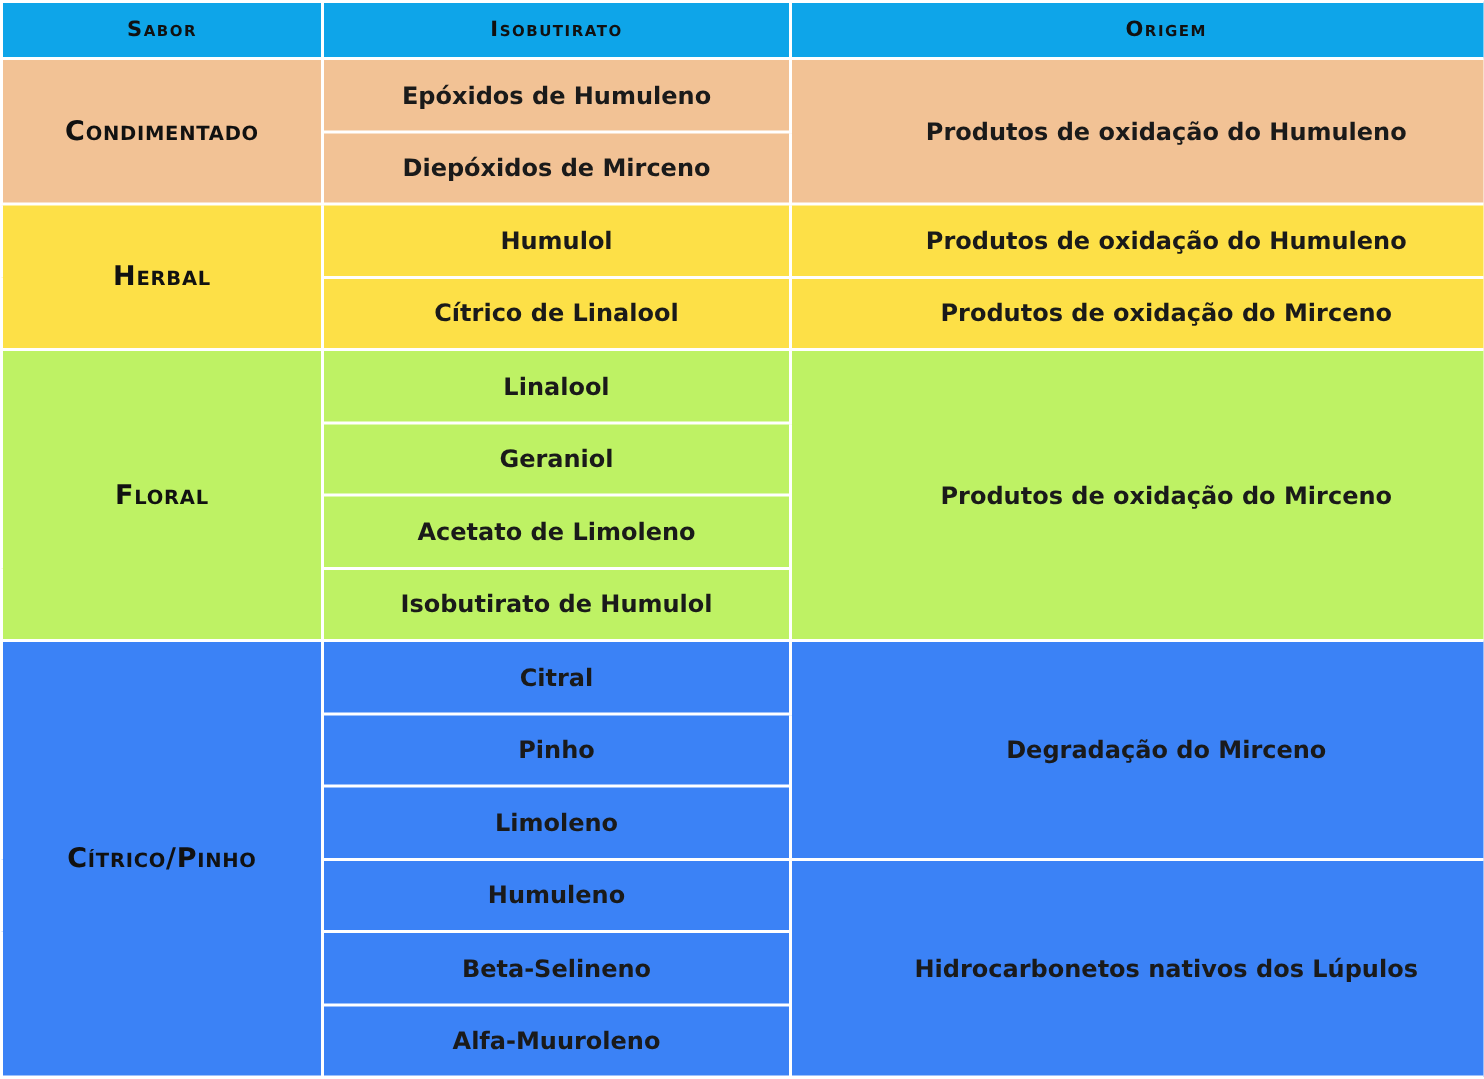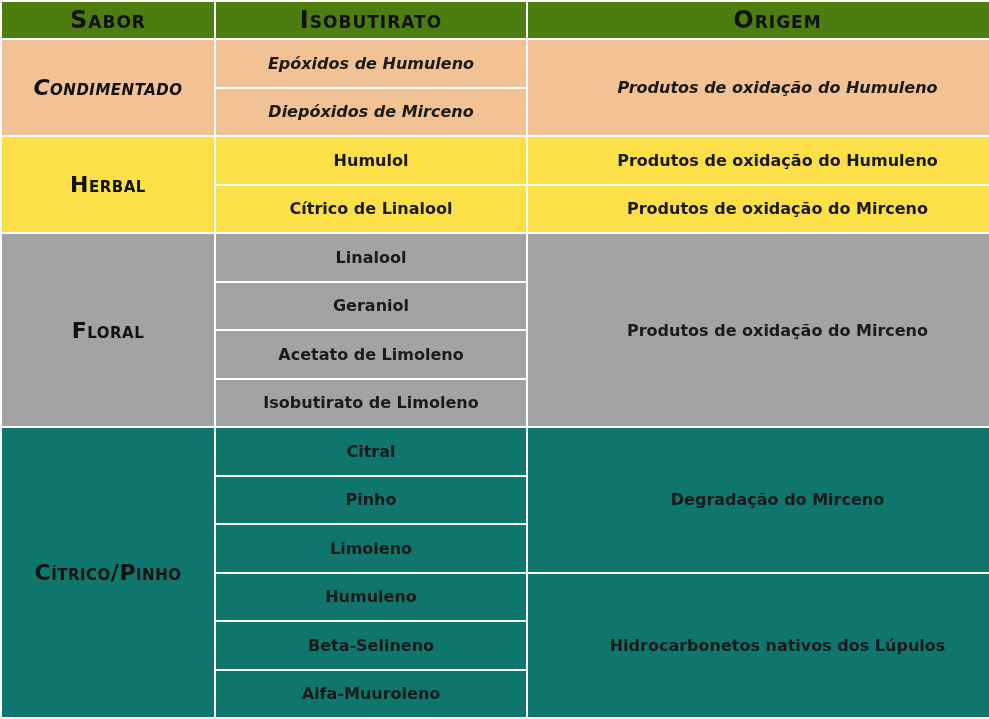--- a/index.html
+++ b/index.html
@@ -21,55 +21,55 @@
   }
   table.flavor-table td,
   table.flavor-table th {
     border: 2px solid #ffffff;
     text-align: center;
     vertical-align: middle;
     padding: 2px 6px;
   }
   
   .hdr {
-    background: #4d7c0f;
+    background: #0ea5e9;
     color: #111111;
     font-family: "DejaVu Sans", sans-serif;
     font-weight: 700;
-    font-size: 24px;
+    font-size: 14px;
     font-variant: small-caps;
     letter-spacing: 1px;
     height: 32px;
     border-top: none;
   }
   .hdr-sabor { width: 200px; }
   .hdr-comp  { width: 298px; }
   .hdr-orig  { width: 487px; }
 
   
   .sabor {
-    font-size: 22px;
+    font-size: 18px;
     font-weight: 700;
     font-variant: small-caps;
     letter-spacing: 0.5px;
     color: #111111;
   }
   
   .comp, .orig {
     font-size: 16px;
     font-weight: 700;
     color: #1a1a1a;
   }
   .orig { font-size: 16px; }
 
   
-  .g-condimentado { background: #f2c295; font-style: italic; }
+  .g-condimentado { background: #f2c295; }
   .g-herbal       { background: #fde047; }
-  .g-floral       { background: #a3a3a3; margin-left: 28px; }
-  .g-citrico      { background: #0f766e; }
+  .g-floral       { background: #bef264; margin-left: 28px; }
+  .g-citrico      { background: #3b82f6; }
 </style>
 </head>
 <body>
 
 <table class="flavor-table">
   <tbody>
 
     <tr>
       <th class="hdr hdr-sabor">Sabor</th>
       <th class="hdr hdr-comp">Isobutirato</th>
@@ -100,21 +100,21 @@
       <td class="comp g-floral">Linalool</td>
       <td class="orig g-floral" rowspan="4">Produtos de oxidação do Mirceno</td>
     </tr>
     <tr>
       <td class="comp g-floral">Geraniol</td>
     </tr>
     <tr>
       <td class="comp g-floral">Acetato de Limoleno</td>
     </tr>
     <tr>
-      <td class="comp g-floral">Isobutirato de Limoleno</td>
+      <td class="comp g-floral">Isobutirato de Humulol</td>
     </tr>
 
     <tr>
       <td class="sabor g-citrico" rowspan="6">Cítrico/Pinho</td>
       <td class="comp g-citrico">Citral</td>
       <td class="orig g-citrico" rowspan="3">Degradação do Mirceno</td>
     </tr>
     <tr>
       <td class="comp g-citrico">Pinho</td>
     </tr>

